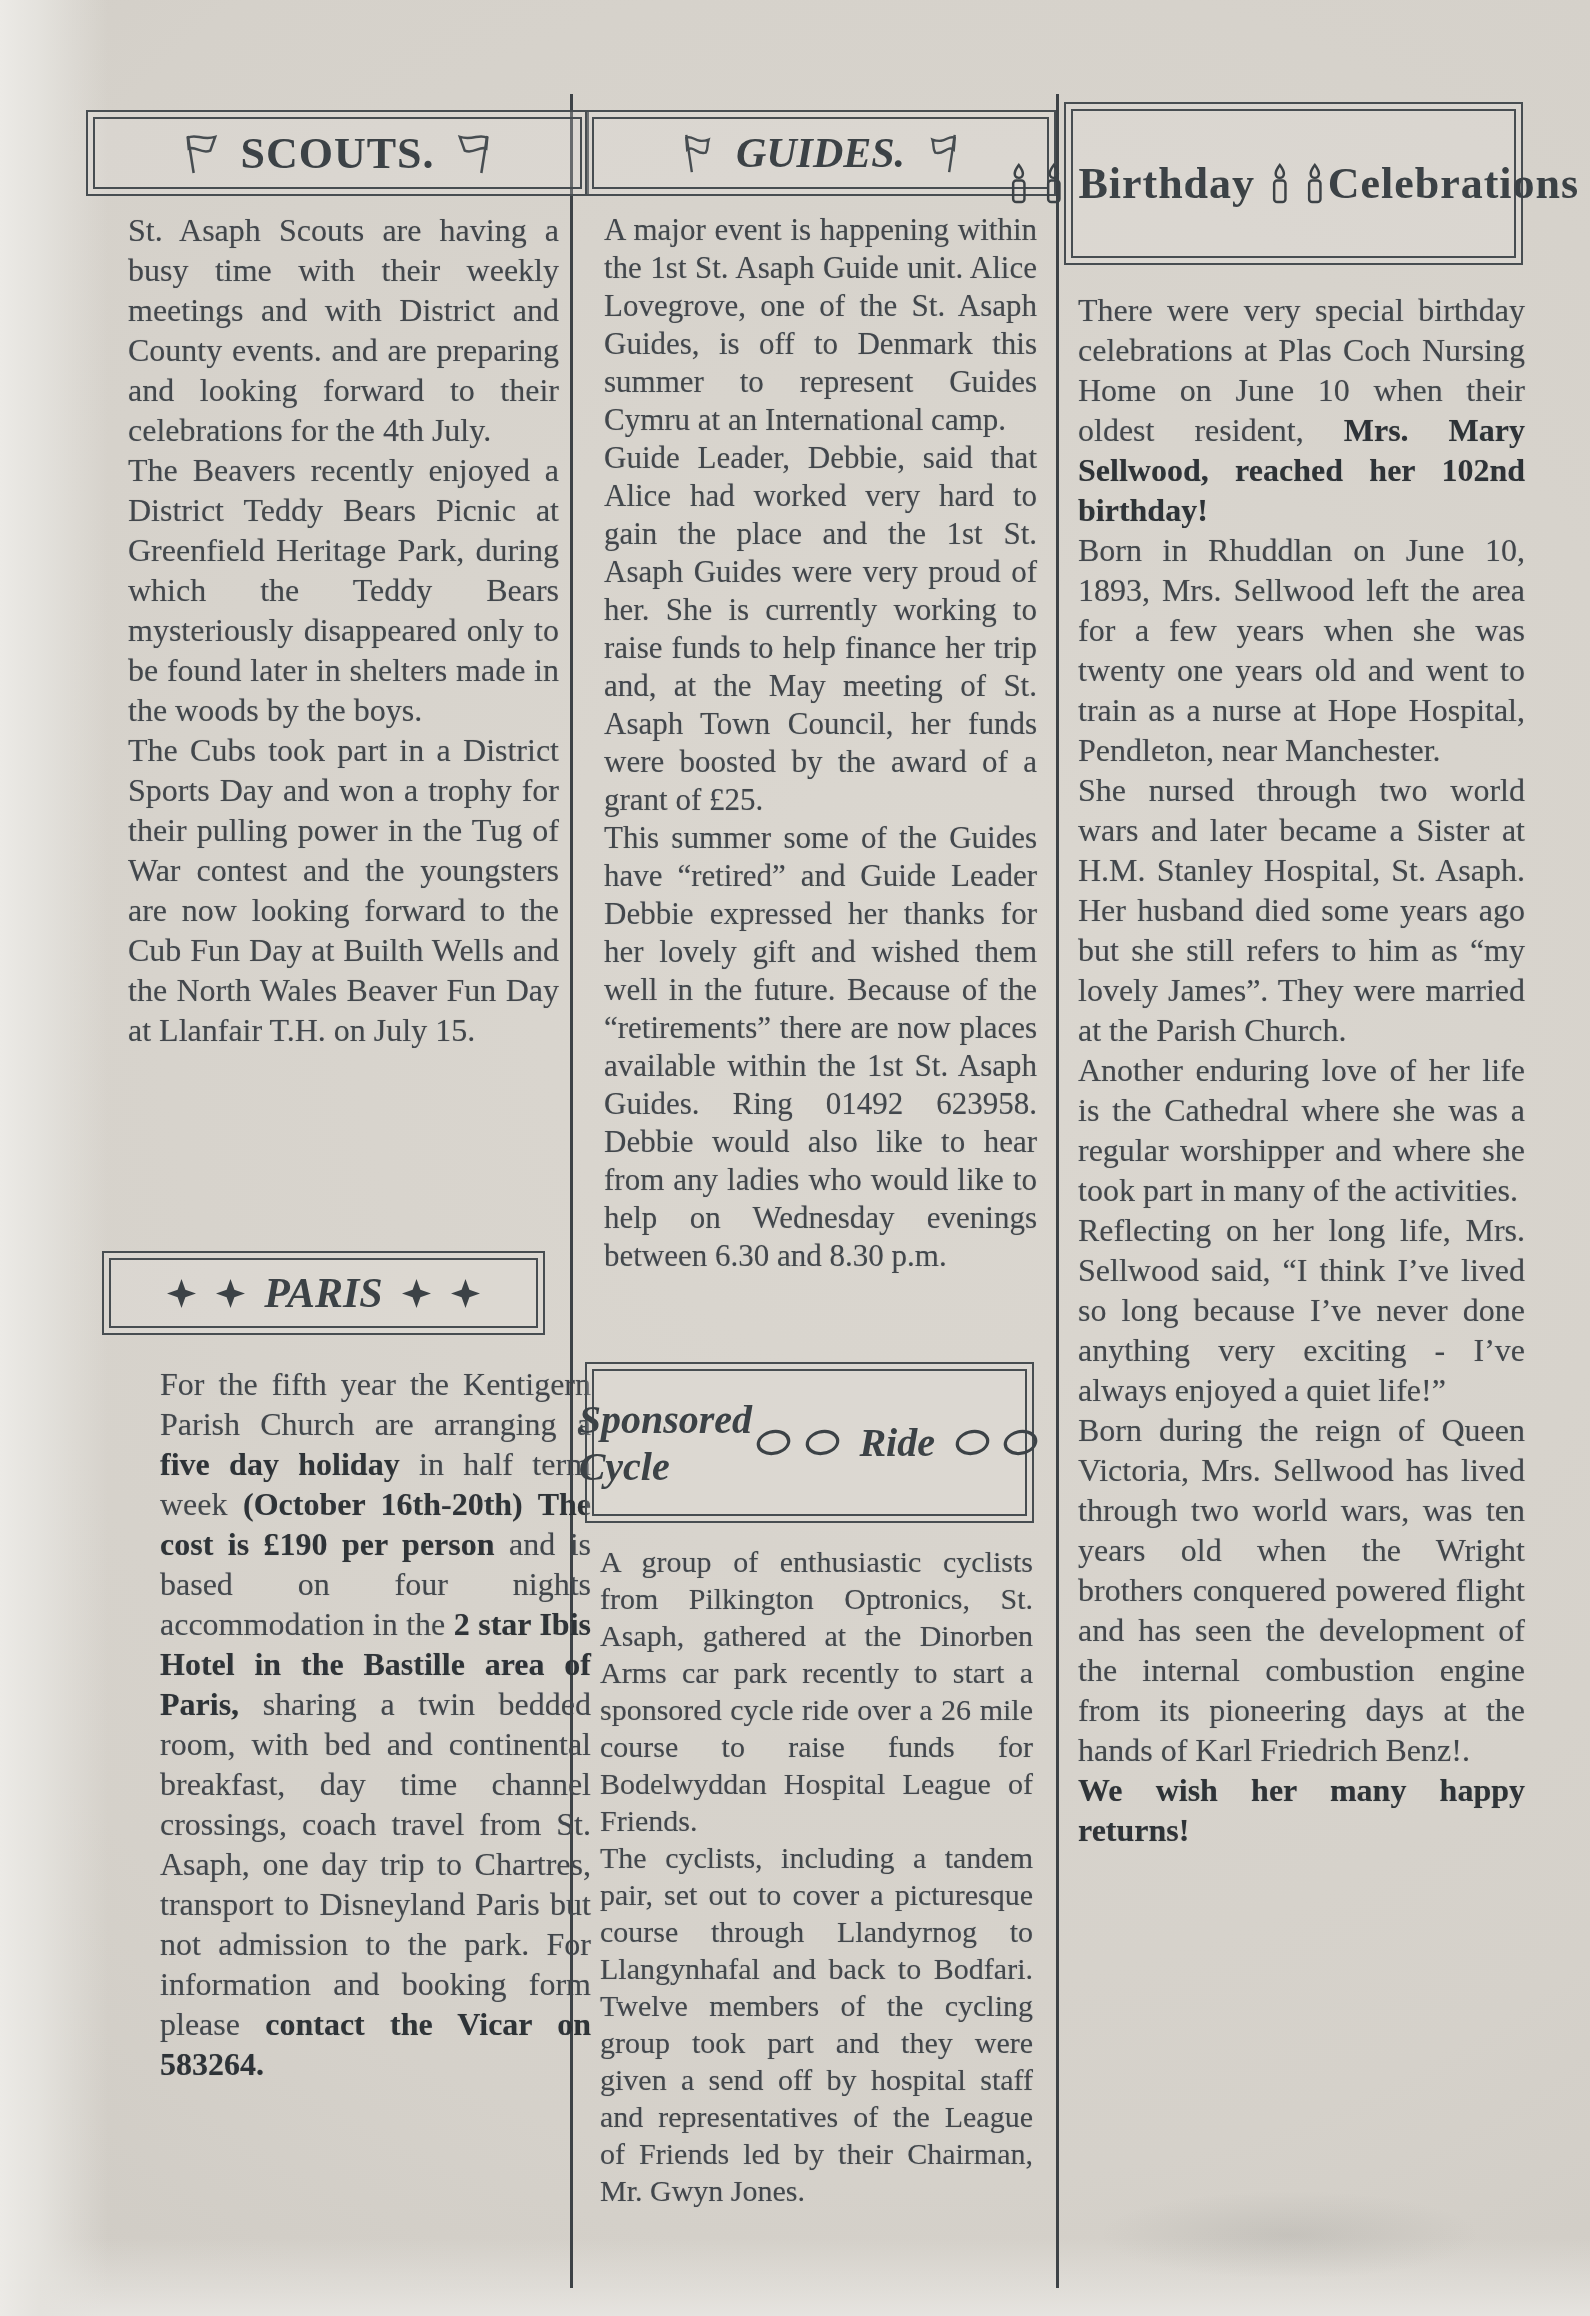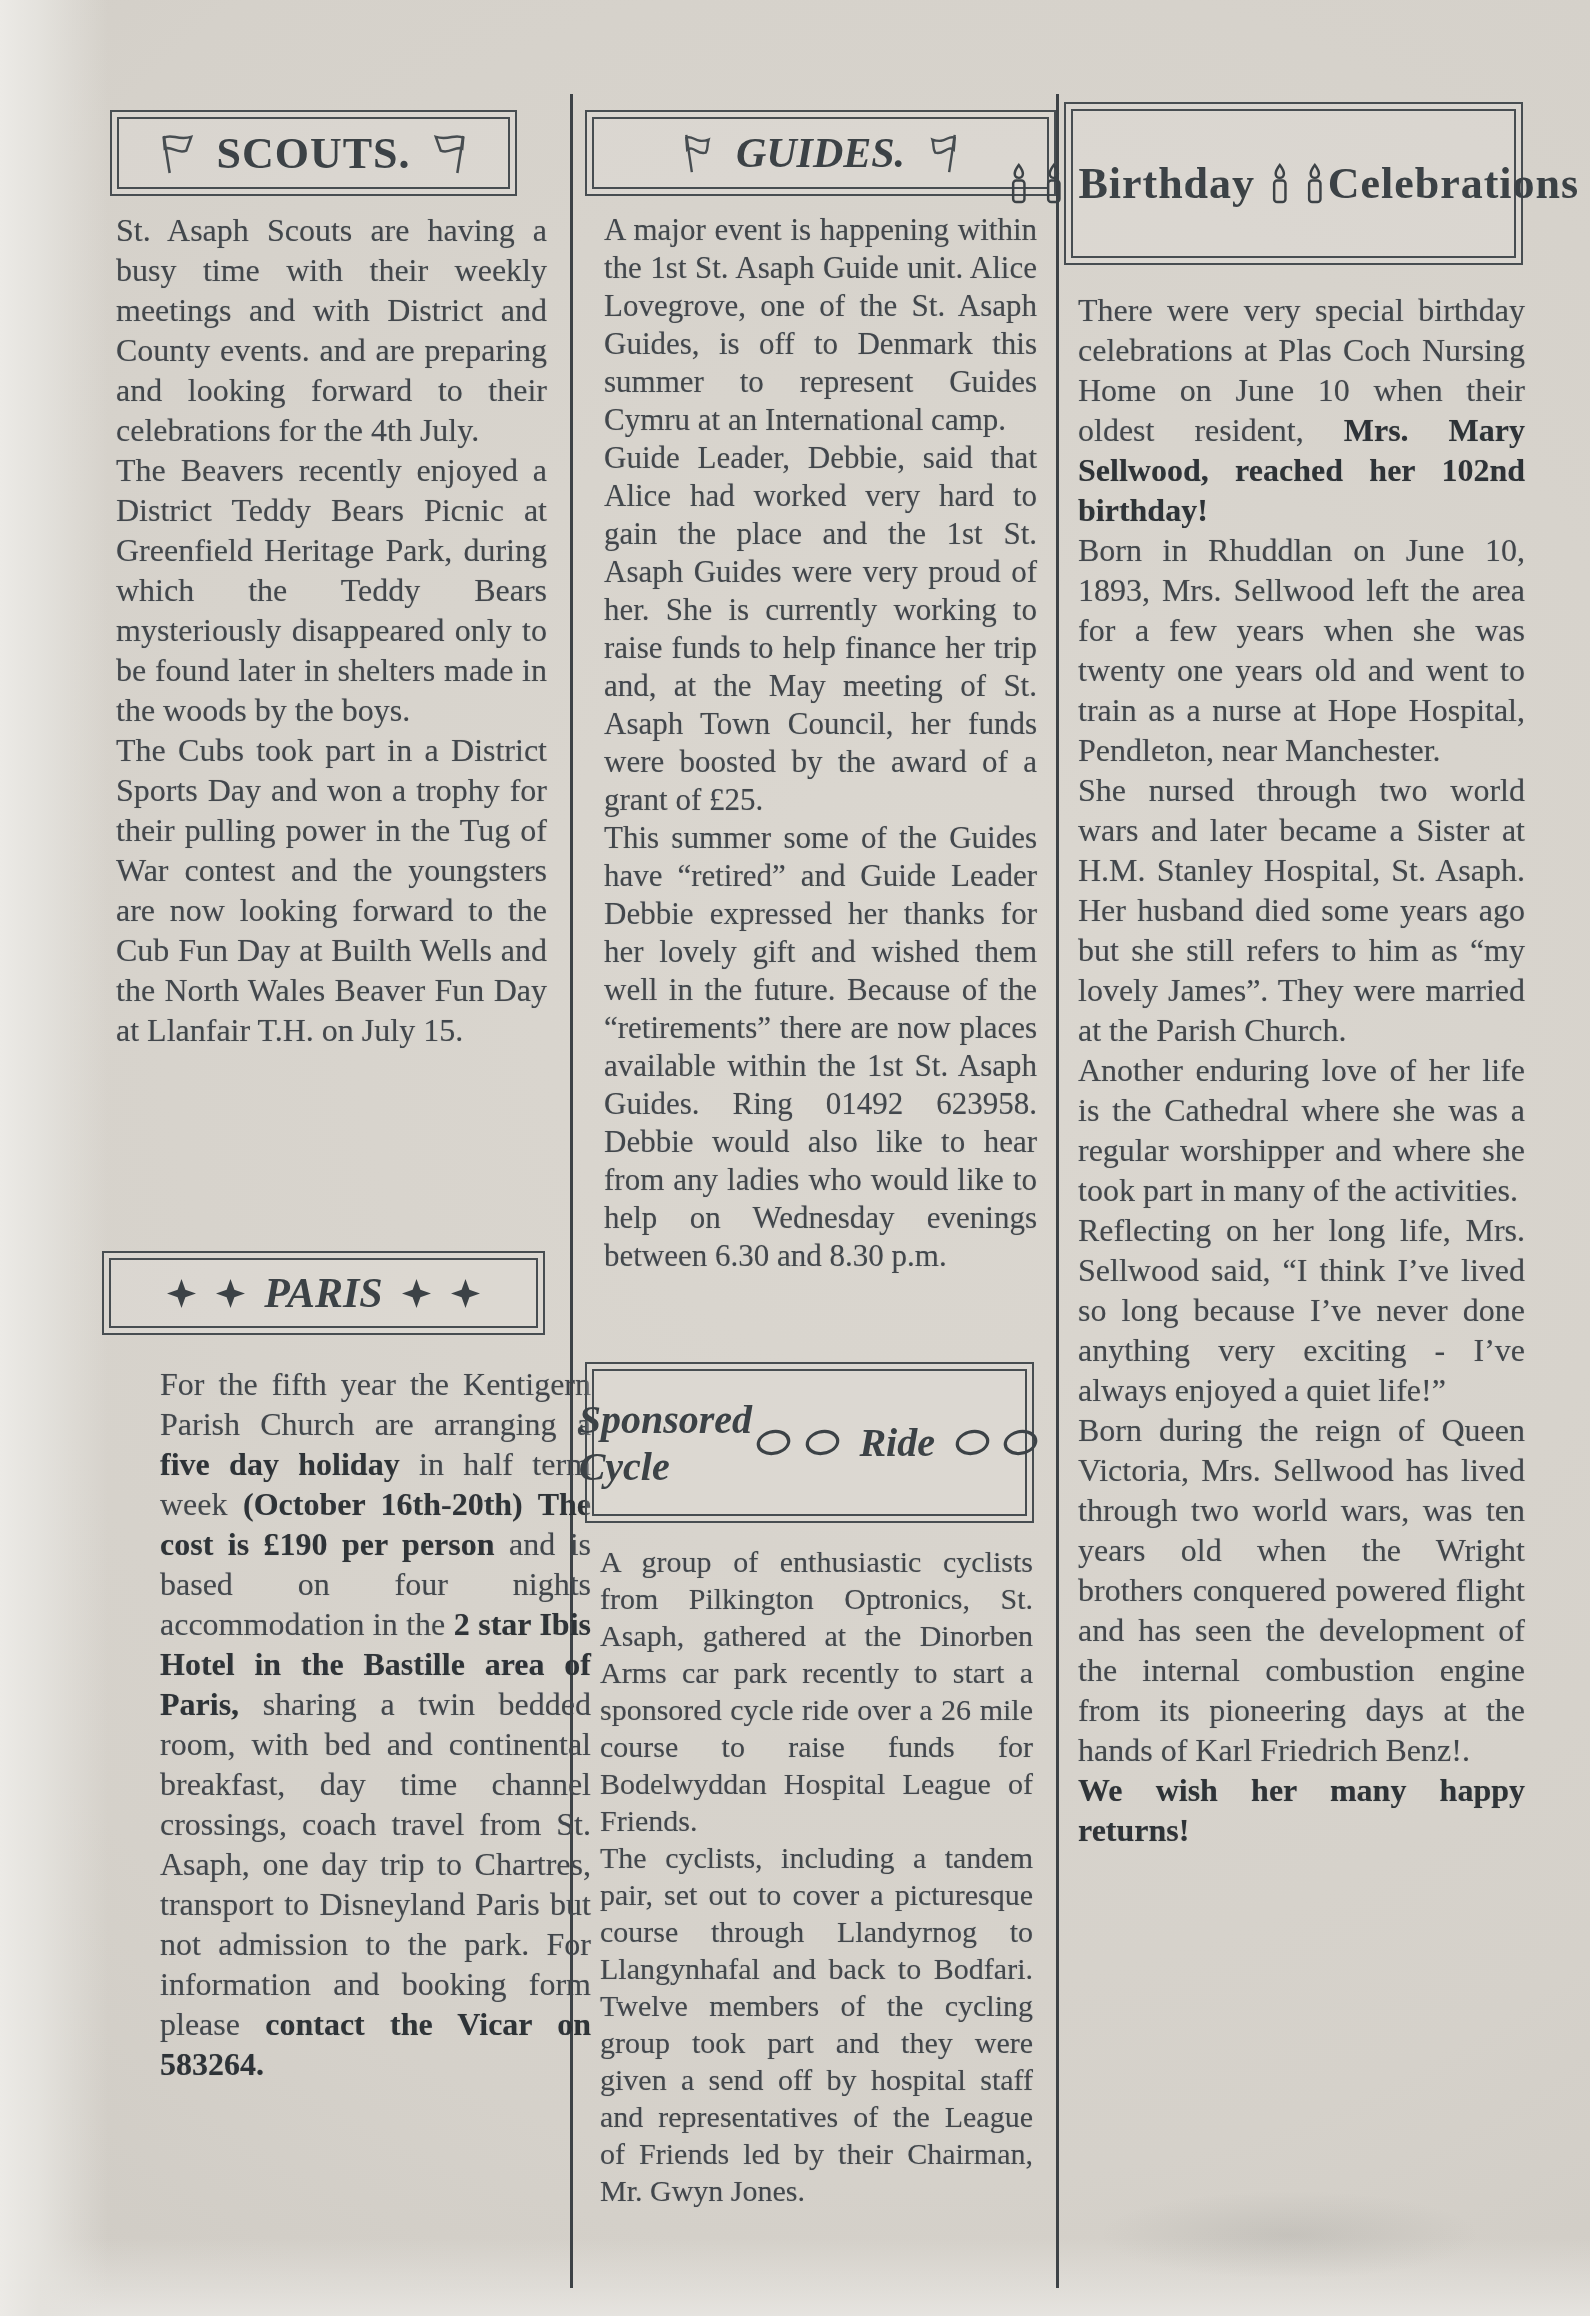--- a/index.html
+++ b/index.html
@@ -39,38 +39,38 @@
          background:radial-gradient(55% 60% at 50% 50%, rgba(110,112,110,0.14), rgba(110,112,110,0) 75%);}
 </style>
 </head>
 <body>
 
 <div class="page">
 
   <div class="vrule" style="left:570px;"></div>
   <div class="vrule" style="left:1056px;"></div>
 
-  <div class="hbox" style="left:110px;top:110px;width:407px;height:86px;">
+  <div class="hbox" style="left:86px;top:110px;width:503px;height:86px;">
     <div class="hbox-in">
       <span class="icon">
         <svg width="41" height="43" viewBox="0 0 42 44" fill="none" stroke="#474d51" stroke-width="2.6">
           <line x1="8" y1="4" x2="14" y2="42"></line>
           <path d="M8 6 C 16 1, 22 9, 36 5 L 31 19 C 22 23, 16 14, 9 17 Z"></path>
         </svg>
       </span>
       <span class="title-roman">SCOUTS.</span>
       <span class="icon flip">
         <svg width="41" height="43" viewBox="0 0 42 44" fill="none" stroke="#474d51" stroke-width="2.6">
           <line x1="8" y1="4" x2="14" y2="42"></line>
           <path d="M8 6 C 16 1, 22 9, 36 5 L 31 19 C 22 23, 16 14, 9 17 Z"></path>
         </svg>
       </span>
     </div>
   </div>
-  <div class="body" style="left:116px;top:210px;width:431px;">
+  <div class="body" style="left:128px;top:210px;width:431px;">
       <p>St. Asaph Scouts are having a busy time with their weekly meetings and with District and County events. and are preparing and looking forward to their celebrations for the 4th July.</p>
       <p>The Beavers recently enjoyed a District Teddy Bears Picnic at Greenfield Heritage Park, during which the Teddy Bears mysteriously disappeared only to be found later in shelters made in the woods by the boys.</p>
       <p>The Cubs took part in a District Sports Day and won a trophy for their pulling power in the Tug of War contest and the youngsters are now looking forward to the Cub Fun Day at Builth Wells and the North Wales Beaver Fun Day at Llanfair T.H. on July 15.</p>
     </div>
 
   <div class="hbox" style="left:102px;top:1251px;width:443px;height:84px;">
     <div class="hbox-in">
       <span class="icon">
         <svg width="29" height="29" viewBox="0 0 24 24" fill="#3c4246">
             <polygon points="12,0 15.2,8.8 24,12 15.2,15.2 12,24 8.8,15.2 0,12 8.8,8.8"></polygon>

